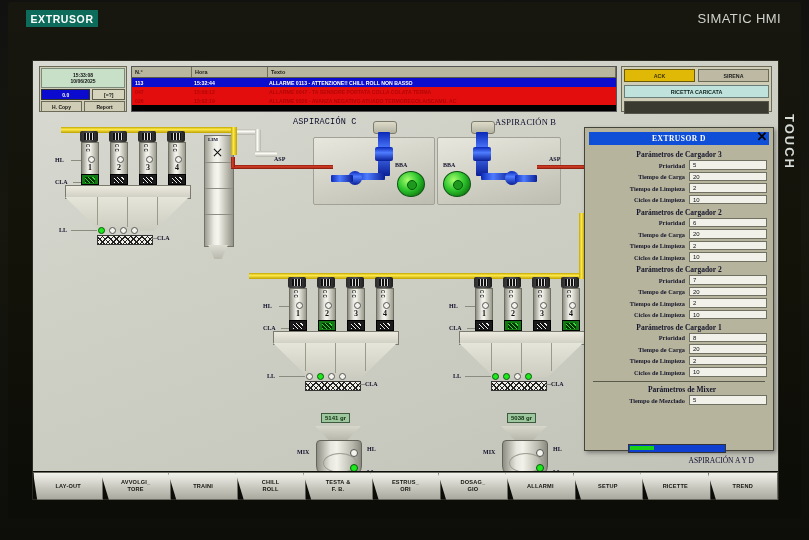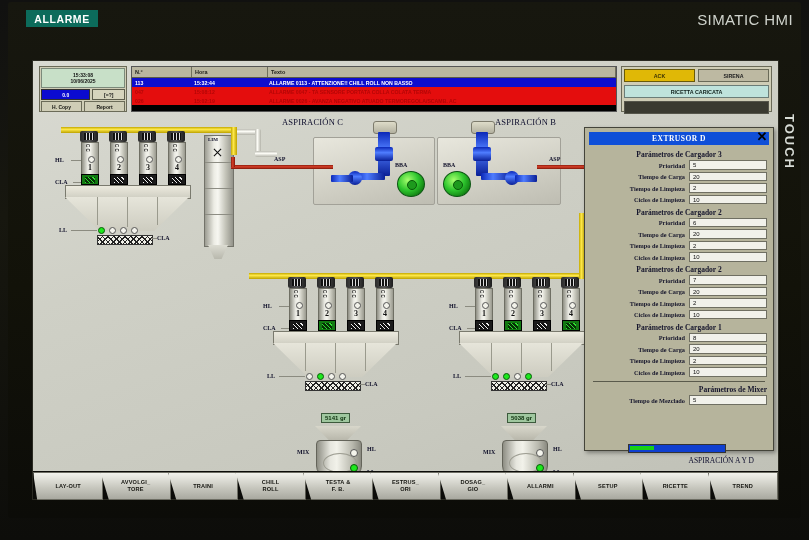--- a/index.html
+++ b/index.html
@@ -8,21 +8,21 @@
   #frame{position:relative;width:809px;height:540px;background:
      linear-gradient(180deg,#111110 0%,#17170f 40%,#0d0d0a 100%);}
 
   
   #bezel{position:absolute;left:8px;top:2px;width:793px;height:516px;
      background:linear-gradient(180deg,#17170f,#121209 55%,#0c0c08);
      border-radius:3px;}
   #siemens-logo{position:absolute;left:18px;top:8px;width:72px;height:17px;
      background:#0c6b5b;display:flex;align-items:center;justify-content:center;}
   #siemens-logo span{color:#fff;font-size:10.5px;font-weight:bold;letter-spacing:.6px;}
-  #hmi-title{position:absolute;right:8px;top:9px;color:#cfd3cc;font-size:15px;
+  #hmi-title{position:absolute;right:20px;top:9px;color:#cfd3cc;font-size:13px;
      letter-spacing:.4px;}
   #touch-side{position:absolute;right:4px;top:112px;width:18px;height:110px;
      color:#d8dcd6;font-size:13px;font-weight:bold;letter-spacing:2px;
      writing-mode:vertical-rl;text-orientation:mixed;}
 
   
   #screen{position:absolute;left:32px;top:60px;width:745px;height:438px;
      background:#d7d8d0;border:1px solid #2a2a22;
      box-shadow:inset 0 0 22px rgba(0,0,0,.28);}
   #screen-inner{position:absolute;inset:0;background:
@@ -208,21 +208,21 @@
      background:#0f3fd0;border:1px solid #333;}
   .mini-bar i{position:absolute;left:1px;top:1px;width:24px;height:4px;background:#18d018;}
 </style>
 </head>
 <body>
 
 <div id="frame">
 
   <div id="bezel">
     <div id="siemens-logo">
-      <span>ALLARME</span>
+      <span>EXTRUSOR</span>
     </div>
     <div id="hmi-title">SIMATIC HMI</div>
     <div id="touch-side">TOUCH</div>
   </div>
 
   <div id="screen">
     <div id="screen-inner">
 
       <div class="topbar">
 
@@ -285,21 +285,21 @@
               <path d="M1 1 L9 9 M9 1 L1 9" stroke="#111" stroke-width="1.2" fill="none"></path>
             </svg>
           </div>
           <div class="silo-cone"></div>
           <div class="label" style="left:7px;top:10px;font-size:5px;">LIM</div>
         </div>
 
         <div class="aspbox" style="left:280px;top:24px;width:120px;height:66px;"></div>
         <div class="aspbox" style="left:404px;top:24px;width:122px;height:66px;"></div>
 
-        <div class="bigLabel" style="left:249px;top:4px;">ASPIRACIÓN C</div>
+        <div class="bigLabel" style="left:260px;top:4px;font-family:Liberation Mono, monospace;">ASPIRACIÓN C</div>
         <div class="bigLabel" style="left:462px;top:4px;">ASPIRACIÓN B</div>
 
         <div class="btank" style="left:340px;top:8px;"></div>
         <div class="bluepipe h" style="left:345px;top:19px;width:12px;height:44px;"></div>
         <div class="bluepipe h" style="left:342px;top:34px;width:18px;height:14px;border-radius:2px;"></div>
         <div class="bluepipe" style="left:322px;top:60px;width:30px;height:7px;"></div>
         <div class="bluepipe h" style="left:315px;top:58px;width:14px;height:14px;border-radius:50%;"></div>
         <div class="bluepipe" style="left:298px;top:62px;width:22px;height:7px;"></div>
         <div class="fan" style="left:364px;top:58px;"></div>
         <div class="label" style="left:362px;top:49px;">BBA</div>
@@ -658,21 +658,21 @@
             </div>
             <div class="prow">
               <div class="plab">Ciclos de Limpieza</div>
               <div class="pval">10</div>
             </div>
           </div>
 
           <div class="dlg-sep"></div>
 
           <div>
-            <div class="grp-title" style="text-align:right;padding-left:6px;">Parámetros de Mixer</div>
+            <div class="grp-title" style="text-align:center;padding-left:6px;">Parámetros de Mixer</div>
             <div class="prow">
               <div class="plab">Tiempo de Mezclado</div>
               <div class="pval">5</div>
             </div>
           </div>
 
         </div>
       </div>
 
       <div class="mini-bar">

